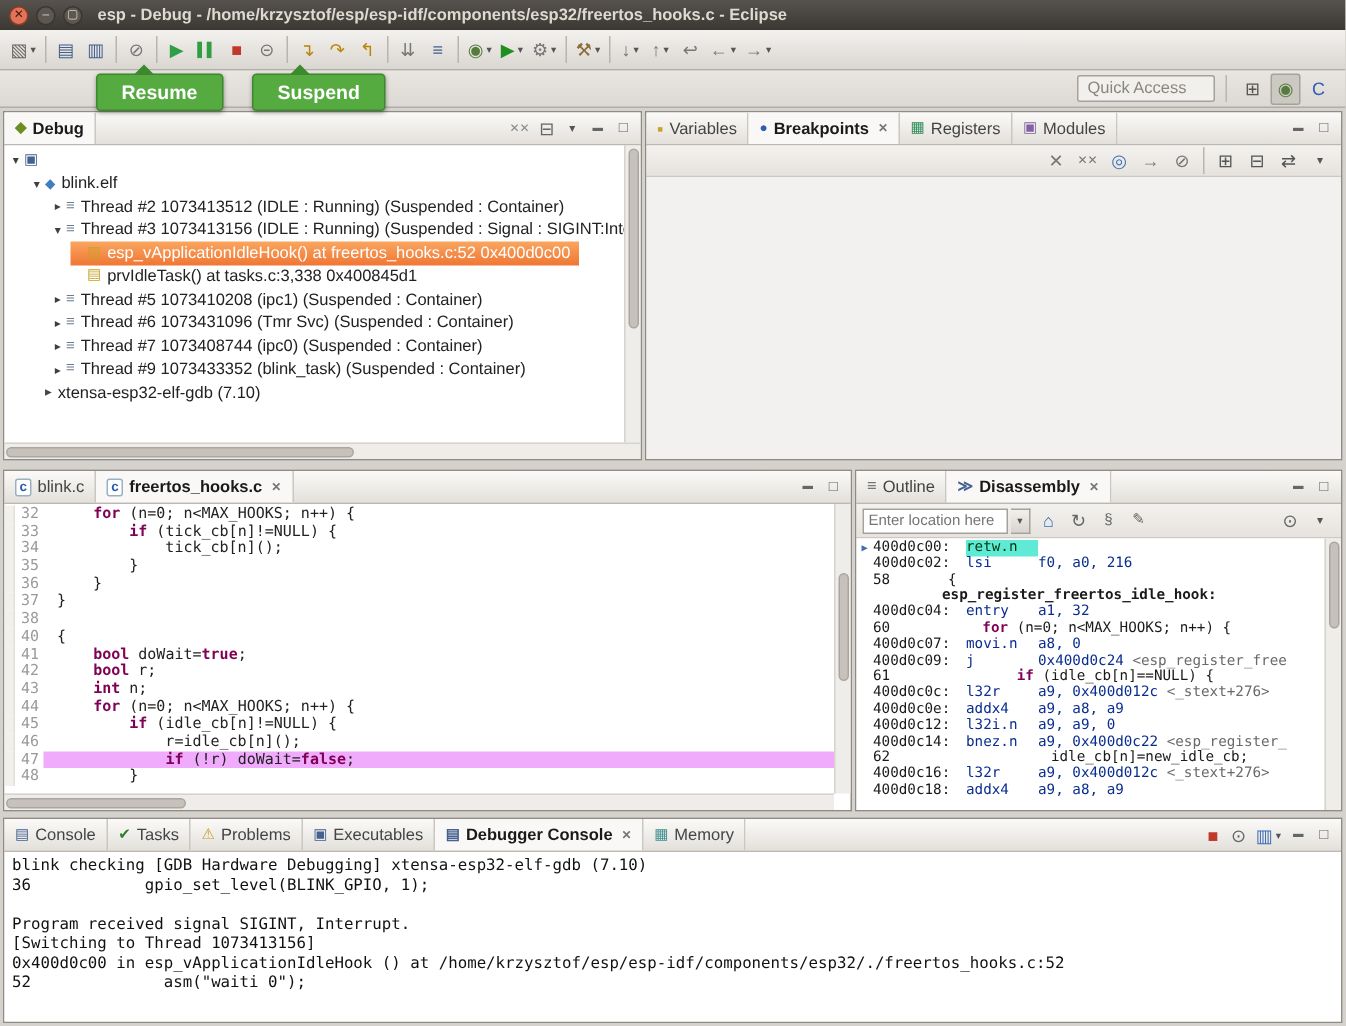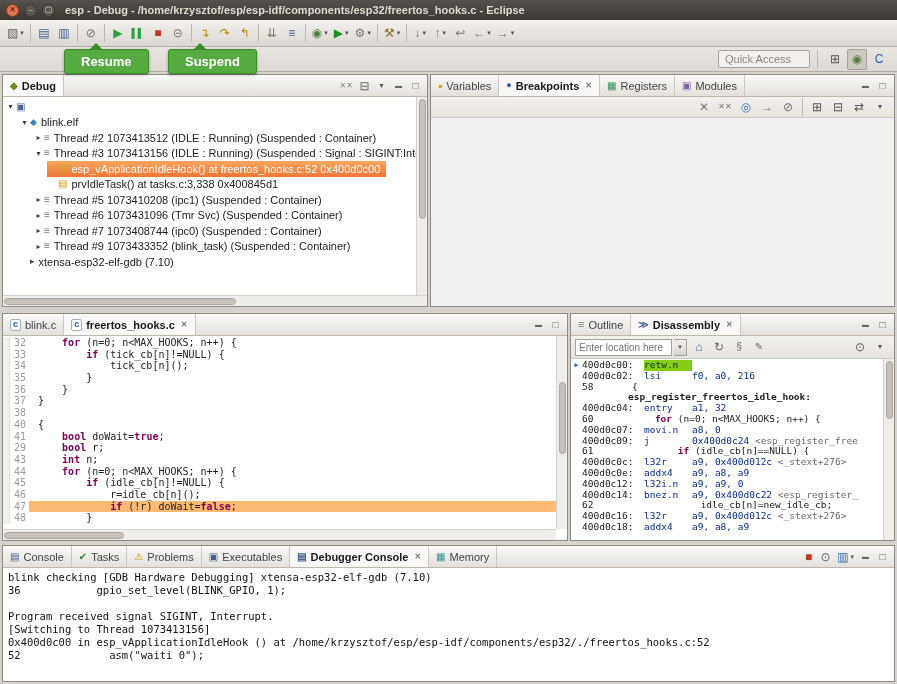--- a/index.html
+++ b/index.html
@@ -53,36 +53,36 @@
 #debug-panel .vscroll{bottom:11px}
 .dbg-vthumb{height:120px;margin-top:2px}
 #bp-toolbar{position:absolute;top:22px;left:0;width:100%;height:21px;justify-content:flex-end;gap:1px}
 .bp-content{position:absolute;top:43px;left:0;width:100%;bottom:0;background:#f3f1ef}
 .ed{position:absolute;top:22px;left:0;right:11px;bottom:11px;overflow:hidden;font-family:"DejaVu Sans Mono",monospace;font-size:10px;background:#fff;padding-top:1px}
 .crow{display:flex;height:11.7px;line-height:11.7px;white-space:pre}
 .lmargin{width:7px;flex:none;background:#f2f0ed;border-right:1px solid #e2dfda}
 .gnum{width:19px;flex:none;text-align:right;color:#9a9a9a;padding-right:3px}
 .fold{width:9px;flex:none;color:#8fa0b0;font-size:8px;text-align:center;line-height:11.7px}
 .ccode{flex:1}
-.crow.cur .ccode,.crow.cur .fold{background:#fdba74}
+.crow.cur .ccode,.crow.cur .fold{background:#f0abfc}
 .kw{color:#7f0055;font-weight:bold}
 #editor-panel .vscroll{bottom:11px}
 .ed-vthumb{height:72px;margin-top:46px}
 .edh{right:11px;width:auto}
 .edh .hthumb{width:120px}
 #ds-toolbar{position:absolute;top:22px;left:0;width:100%;height:23px;gap:2px}
 .loc{width:97px;height:17px;font-size:10px;color:#777;border:1px solid #a5a19b;padding:0 3px;background:#fff;font-family:"Liberation Sans",sans-serif}
 .combo-dd{width:13px;height:17px;border:1px solid #a5a19b;border-left:none;background:linear-gradient(#f2f0ed,#d8d4cf);font-size:7px;display:inline-flex;align-items:center;justify-content:center;color:#555;flex:none}
 .flex1{flex:1}
 .ds-content{position:absolute;top:45px;left:0;right:11px;bottom:0;overflow:hidden;font-family:"DejaVu Sans Mono",monospace;font-size:9.5px;background:#fff;padding-top:1px}
 .drow{display:flex;height:10.8px;line-height:10.8px;white-space:pre}
 .dmark{width:11px;flex:none;color:#3b6eb5;font-size:7px;text-align:center;line-height:10.8px}
 .daddr{width:62px;flex:none;color:#1a1a1a}
 .dmn{width:48px;flex:none;color:#0a2d8f}
-.dmn.hl{background:#84cc16;color:#03350a}
+.dmn.hl{background:#5eead4;color:#03350a}
 .dop{color:#0a2d8f}
 .dsym{color:#6a6a6a}
 .dsn{width:24px;flex:none;color:#1a1a1a}
 .dsc{color:#1a1a1a;padding-left:26px}
 .dlbl{font-weight:bold;color:#1a1a1a;padding-left:46px}
 #ds-panel .vscroll{top:45px}
 .ds-vthumb{height:58px;margin-top:2px}
 .cons{position:absolute;top:22px;left:0;width:100%;bottom:0;overflow:hidden;font-family:"DejaVu Sans Mono",monospace;font-size:10.5px;line-height:13px;color:#111;padding:3px 5px;background:#fff}
 .conline{white-space:pre}
 </style>
@@ -418,21 +418,21 @@
   <div class="ed" id="ed-code">
       <div class="crow"><span class="lmargin"></span><span class="gnum">32</span><span class="fold"></span><span class="ccode">    <span class="kw">for</span> (n=0; n&lt;MAX_HOOKS; n++) {</span></div>
       <div class="crow"><span class="lmargin"></span><span class="gnum">33</span><span class="fold"></span><span class="ccode">        <span class="kw">if</span> (tick_cb[n]!=NULL) {</span></div>
       <div class="crow"><span class="lmargin"></span><span class="gnum">34</span><span class="fold"></span><span class="ccode">            tick_cb[n]();</span></div>
       <div class="crow"><span class="lmargin"></span><span class="gnum">35</span><span class="fold"></span><span class="ccode">        }</span></div>
       <div class="crow"><span class="lmargin"></span><span class="gnum">36</span><span class="fold"></span><span class="ccode">    }</span></div>
       <div class="crow"><span class="lmargin"></span><span class="gnum">37</span><span class="fold"></span><span class="ccode">}</span></div>
       <div class="crow"><span class="lmargin"></span><span class="gnum">38</span><span class="fold"></span><span class="ccode"></span></div>
       <div class="crow"><span class="lmargin"></span><span class="gnum">40</span><span class="fold"></span><span class="ccode">{</span></div>
       <div class="crow"><span class="lmargin"></span><span class="gnum">41</span><span class="fold"></span><span class="ccode">    <span class="kw">bool</span> doWait=<span class="kw">true</span>;</span></div>
-      <div class="crow"><span class="lmargin"></span><span class="gnum">29</span><span class="fold"></span><span class="ccode">    <span class="kw">bool</span> r;</span></div>
+      <div class="crow"><span class="lmargin"></span><span class="gnum">42</span><span class="fold"></span><span class="ccode">    <span class="kw">bool</span> r;</span></div>
       <div class="crow"><span class="lmargin"></span><span class="gnum">43</span><span class="fold"></span><span class="ccode">    <span class="kw">int</span> n;</span></div>
       <div class="crow"><span class="lmargin"></span><span class="gnum">44</span><span class="fold"></span><span class="ccode">    <span class="kw">for</span> (n=0; n&lt;MAX_HOOKS; n++) {</span></div>
       <div class="crow"><span class="lmargin"></span><span class="gnum">45</span><span class="fold"></span><span class="ccode">        <span class="kw">if</span> (idle_cb[n]!=NULL) {</span></div>
       <div class="crow"><span class="lmargin"></span><span class="gnum">46</span><span class="fold"></span><span class="ccode">            r=idle_cb[n]();</span></div>
       <div class="crow cur"><span class="lmargin"></span><span class="gnum">47</span><span class="fold"></span><span class="ccode">            <span class="kw">if</span> (!r) doWait=<span class="kw">false</span>;</span></div>
       <div class="crow"><span class="lmargin"></span><span class="gnum">48</span><span class="fold"></span><span class="ccode">        }</span></div>
     </div>
   <div class="vscroll">
       <div class="vthumb ed-vthumb"></div>
     </div>

